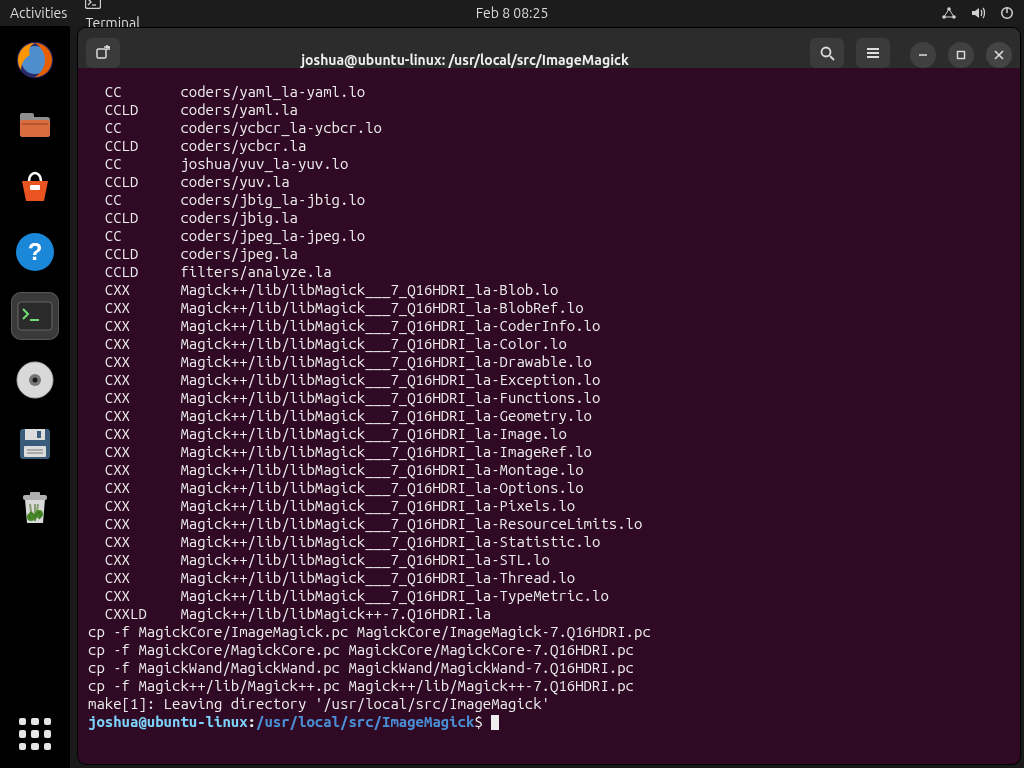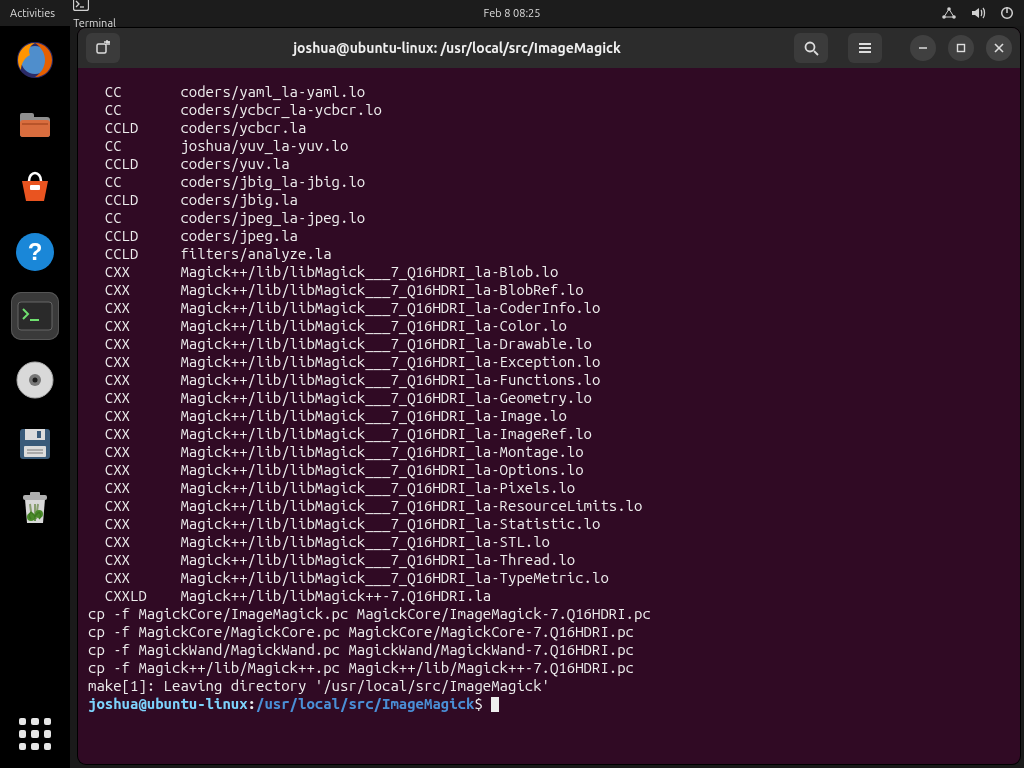--- a/index.html
+++ b/index.html
@@ -1,32 +1,32 @@
 <!DOCTYPE html>
 <html><head>
 <meta charset="utf-8">
 <style>
   * { box-sizing: border-box; margin: 0; padding: 0; }
   html, body { width: 1024px; height: 768px; overflow: hidden; font-family: "Ubuntu", "DejaVu Sans", sans-serif; background: #1a1a1a; color: #e6e6e6; }
   
-  .topbar { position: absolute; top:0; left:0; right:0; height:26px; background:#1c1c1c; display:flex; align-items:center; padding:0 10px; font-size:11px; color:#dcdcdc; }
+  .topbar { position: absolute; top:0; left:0; right:0; height:26px; background:#1c1c1c; display:flex; align-items:center; padding:0 10px; font-size:14px; color:#dcdcdc; }
   .topbar .left { display:flex; align-items:center; gap:18px; }
   .topbar .center { position:absolute; left:50%; transform:translateX(-50%); }
   .topbar .right { margin-left:auto; display:flex; align-items:center; gap:14px; }
   .topbar .app { display:flex; align-items:flex-start; gap:6px;flex-direction:column; }
   .topbar svg { display:block; }
   
   .dock { position:absolute; top:26px; left:0; bottom:0; width:70px; background:#000000; display:flex; flex-direction:column; align-items:center; padding-top:10px; gap:16px; }
   .dock .dock-item { width:48px; height:48px; border-radius:10px; display:flex; align-items:center; justify-content:center; }
   .dock .dock-item.active { background:#3a3a3a; box-shadow:0 0 0 1px #555 inset; }
   .dock .apps-grid { margin-top:auto; margin-bottom:14px; width:40px; height:40px; display:grid; grid-template-columns:repeat(3,1fr); grid-template-rows:repeat(3,1fr); gap:5px; padding:4px; }
   .dock .apps-grid span { background:#e6e6e6; border-radius:2px; }
   
   .window { position:absolute; top:28px; left:78px; right:4px; bottom:4px; background:#300a24; border-radius:8px; overflow:hidden; display:flex; flex-direction:column; box-shadow:0 0 0 1px #000; }
-  .titlebar { height:40px; background:#2c2c2c; display:flex; align-items:center; padding:0 8px; gap:20px; }
+  .titlebar { height:40px; background:#2c2c2c; display:flex; align-items:flex-end; padding:0 8px; gap:12px; }
   .titlebar .tb-btn { width:34px; height:30px; border-radius:6px; background:#3b3b3b; display:flex; align-items:center; justify-content:center; }
   .titlebar .title { flex:1; text-align:center; font-size:14px; font-weight:600; color:#f0f0f0; }
   .titlebar .win-ctrl { width:26px; height:26px; border-radius:50%; background:#404040; display:flex; align-items:center; justify-content:center; margin-left:2px; }
   .titlebar .win-ctrl.close { background:#444; }
   .titlebar .ctrl-group { display:flex; gap:10px; margin-left:6px; }
   
   .term { flex:1; padding:15px 10px 6px 10px; font-family:"Ubuntu Mono","DejaVu Sans Mono",monospace; font-size:15px; line-height:18px; color:#eeeeee; overflow:hidden; }
   .term .line { white-space:pre; }
   .t-green { color:#7dd3fc; font-weight:600; }
   .t-blue  { color:#4a8fd6; font-weight:600; }
@@ -206,20 +206,21 @@
             <line x1="1" y1="1" x2="9" y2="9" stroke="#ddd" stroke-width="1.6"></line>
             <line x1="9" y1="1" x2="1" y2="9" stroke="#ddd" stroke-width="1.6"></line>
           </svg>
       </div>
     </div>
   </div>
 
   <div class="term" id="term-body">
 
   <div class="line">  CC       coders/yaml_la-yaml.lo</div>
+      <div class="line">  CCLD     coders/yaml.la</div>
       <div class="line">  CC       coders/ycbcr_la-ycbcr.lo</div>
       <div class="line">  CCLD     coders/ycbcr.la</div>
       <div class="line">  CC       joshua/yuv_la-yuv.lo</div>
       <div class="line">  CCLD     coders/yuv.la</div>
       <div class="line">  CC       coders/jbig_la-jbig.lo</div>
       <div class="line">  CCLD     coders/jbig.la</div>
       <div class="line">  CC       coders/jpeg_la-jpeg.lo</div>
       <div class="line">  CCLD     coders/jpeg.la</div>
       <div class="line">  CCLD     filters/analyze.la</div>
       <div class="line">  CXX      Magick++/lib/libMagick___7_Q16HDRI_la-Blob.lo</div>

